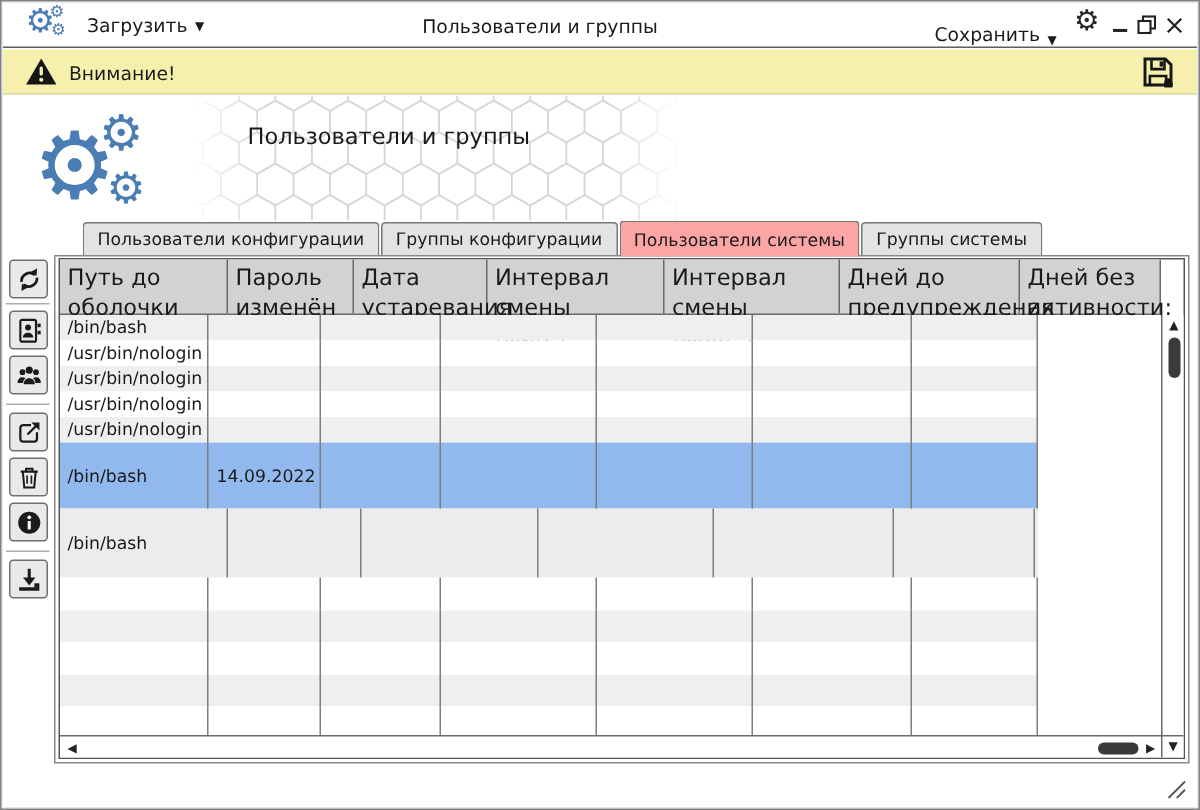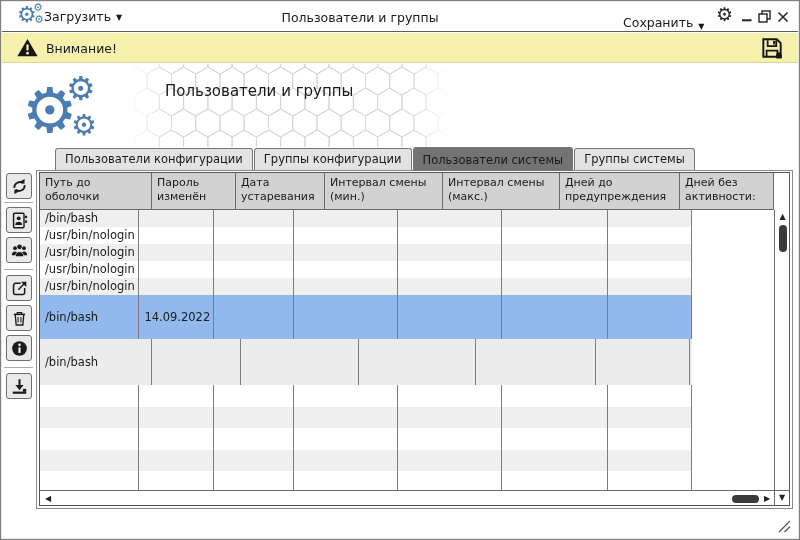--- a/index.html
+++ b/index.html
@@ -31,33 +31,33 @@
   .hexfade { position:absolute; left:127px; top:0; width:322px; height:83px;
              background:linear-gradient(90deg,#fff 0%,rgba(255,255,255,0) 14%,rgba(255,255,255,0) 86%,#fff 100%); }
   .logo { position:absolute; left:20px; top:6px; width:95px; height:74px; }
   .hd-title { position:absolute; left:163px; top:18px; font-size:15px; }
   .hd-sub { position:absolute; left:163px; top:46px; font-size:12.5px; }
 
   
   .tabstrip { position:absolute; left:54px; top:146px; height:24px; display:flex; align-items:flex-end; z-index:3; }
   .tab { border:1px solid #767676; border-bottom:none; border-radius:3px 3px 0 0; background:var(--tab_bg,#e3e3e3);
          font-size:11.5px; padding:3px 9px 4px; margin-right:1px; margin-bottom:1px; white-space:nowrap; cursor:default; }
-  .tab.active { background:#737373; padding-top:5px; margin-bottom:0; }
+  .tab.active { background:#fca5a5; padding-top:5px; margin-bottom:0; }
 
   
   .side-btn { position:absolute; left:5px; width:26px; height:26px; background:#e9e9e9; border:1px solid #6e6e6e;
               border-radius:3px; display:flex; align-items:center; justify-content:center; cursor:default; }
   .side-sep { position:absolute; left:3px; width:29px; height:1px; background:#adadad; }
 
   
   .panel { position:absolute; left:35px; top:169px; width:757px; height:339px; border:1px solid #8a8a8a; background:#fff; }
   .tbl { position:absolute; left:2px; top:1px; width:751px; height:334px; border:1px solid #565656; background:#fff; }
   .thead { position:absolute; left:0; top:0; width:734px; height:37px; background:var(--header_bg,#d2d2d2);
            border-bottom:1px solid #6a6a6a; display:flex; }
-  .th { font-size:11px; line-height:1.3; padding:3px 10px 0 5px; border-right:1px solid #6a6a6a; cursor:default; }
+  .th { font-size:15px; line-height:1.3; padding:3px 10px 0 5px; border-right:1px solid #6a6a6a; cursor:default; }
   .tbody { position:absolute; left:0; top:37px; width:652px; height:280px; overflow:hidden; }
   .row { display:flex; }
   .td { border-right:1px solid #7d7d7d; padding:0 4px 0 5px; font-size:11.5px; white-space:nowrap; overflow:hidden; }
 
   
   .vscroll { position:absolute; left:734px; top:37px; width:15px; height:280px; background:#fff; border-left:1px solid #6a6a6a; }
   .vs-up { position:absolute; left:1px; top:1px; width:13px; height:12px; text-align:center; font-size:8px; line-height:12px; color:#222; cursor:default; }
   .vs-thumb { position:absolute; left:3.5px; top:15px; width:8px; height:27px; background:#3a3a3a; border-radius:4px; cursor:default; }
   .hscroll { position:absolute; left:0; top:317px; width:734px; height:15px; background:#fff; border-top:1px solid #6a6a6a; }
   .hs-left { position:absolute; left:2px; top:1px; width:12px; height:13px; font-size:8px; line-height:13px; text-align:center; color:#222; cursor:default; }
@@ -74,21 +74,21 @@
 <body>
 
 <div class="window">
 
   <div class="titlebar">
     <div class="app-gears">
       <span class="gear" style="left:6px;top:0px;font-size:22px;">⚙</span>
       <span class="gear" style="left:22px;top:-2px;font-size:11px;">⚙</span>
       <span class="gear" style="left:23px;top:10px;font-size:11px;">⚙</span>
     </div>
-    <div class="menu-btn" style="left:42px;top:7px;">
+    <div class="menu-btn" style="left:56px;top:7px;">
       <span>Загрузить</span>
       <span class="dd-arrow">▼</span>
     </div>
     <div class="tb-title">Пользователи и группы</div>
     <div class="menu-btn" style="left:621px;top:13px;align-items:flex-end;">
       <span>Сохранить</span>
       <span class="dd-arrow">▼</span>
     </div>
     <div class="settings-gear">⚙</div>
     <div class="win-controls">

